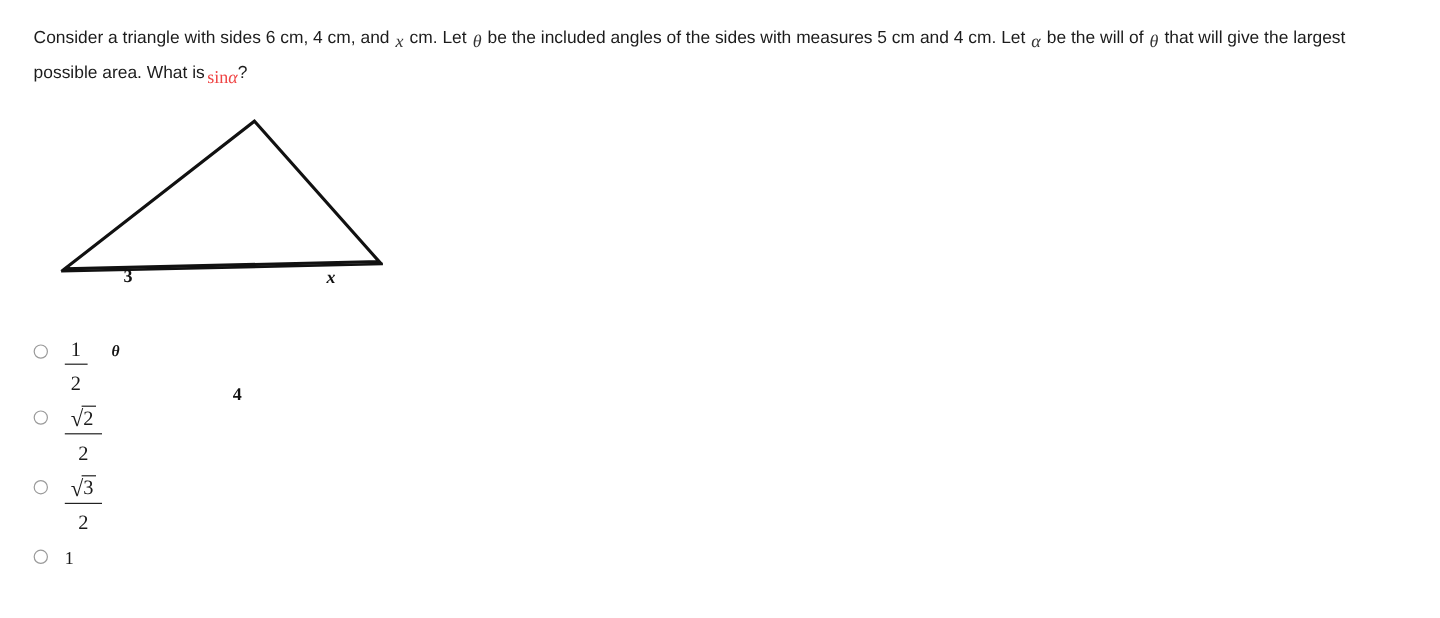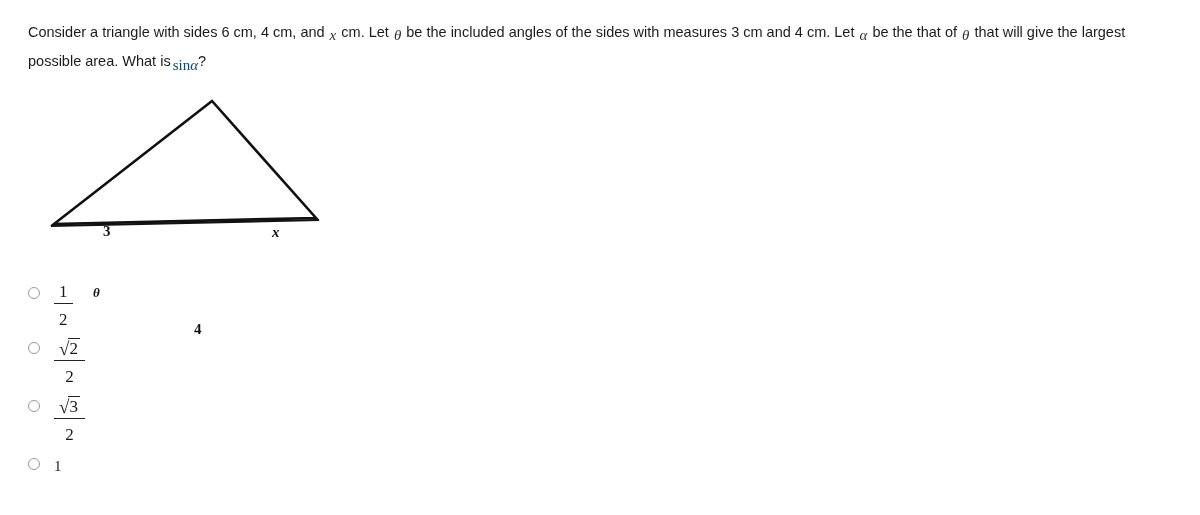--- a/index.html
+++ b/index.html
@@ -33,21 +33,21 @@
     font-size: 15px;
     color: #333;
     position: relative;
     top: 3px;
     padding: 0 1px;
   }
   .mathop {
     font-family: "Liberation Serif", "DejaVu Serif", serif;
     font-style: normal;
     font-size: 15px;
-    color: #0c4a6e;
+    color: #ef4444;
     position: relative;
     top: 4px;
     padding-left: 2px;
     margin-top: 21px;
   }
   .mathop i {
     font-style: italic;
   }
 
   
@@ -153,23 +153,23 @@
   }
 </style>
 </head>
 <body>
 
 <div class="question">
   <span>Consider a triangle with sides 6 cm, 4 cm, and</span>
   <span class="mathv">x</span>
   <span>cm. Let</span>
   <span class="mathv">θ</span>
-  <span>be the included angles of the sides with measures 3 cm and 4 cm. Let</span>
+  <span>be the included angles of the sides with measures 5 cm and 4 cm. Let</span>
   <span class="mathv">α</span>
-  <span>be the that of</span>
+  <span>be the will of</span>
   <span class="mathv">θ</span>
   <span>that will give the largest possible area. What is</span><span class="mathop"><span>sin</span><i>α</i></span><span>?</span>
 </div>
 
 <div class="figure">
   <svg width="380" height="190" viewBox="0 0 380 190">
     <polygon points="54,139 212,16 316,133" fill="none" stroke="#111111" stroke-width="2.6" stroke-linejoin="miter" stroke-linecap="square"></polygon>
     <line x1="52" y1="141" x2="318" y2="135" stroke="#111111" stroke-width="2.2" stroke-linecap="square"></line>
   </svg>
   <span class="fig-label lbl-3">3</span>

